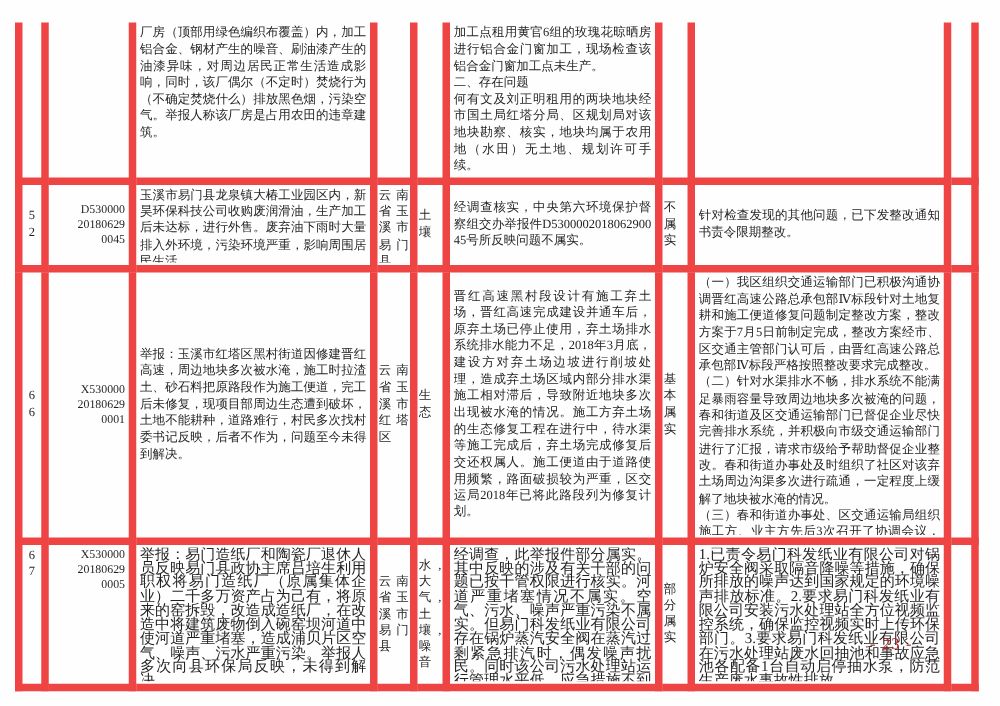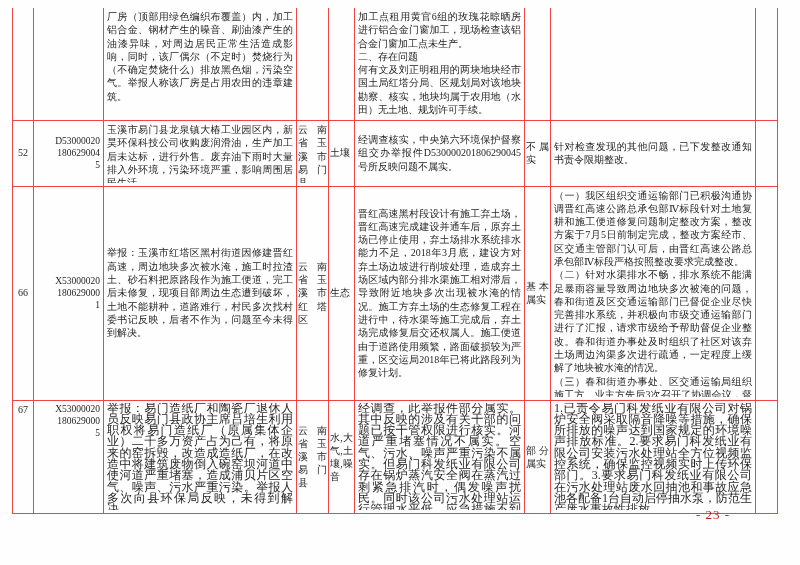--- a/index.html
+++ b/index.html
@@ -3,25 +3,25 @@
 <meta charset="utf-8">
 <style>
   html,body{margin:0;padding:0;}
   body{
     width:800px;height:565px;background:#ffffff;
     font-family:"Liberation Serif","DejaVu Serif",serif;
     color:#1f1f1f;
   }
   .page{position:relative;width:800px;height:565px;background:#fefefe;overflow:hidden;}
   table.report{
-    position:absolute;left:12px;top:8px;width:765px;
+    position:absolute;left:12px;top:18px;width:765px;
     border-collapse:collapse;table-layout:fixed;
   }
   td{
-    border:1px solid #ef4444;
+    border:6px solid #ef4444;
     padding:2px 3px;
     font-size:10px;line-height:13.3px;
     vertical-align:middle;
     overflow:hidden;
     word-break:break-all;
   }
   tr.carry td{border-top:0;vertical-align:top;}
   .cb{white-space:pre-line;text-align:justify;}
   .num{text-align:center;}
   .caseid{font-size:9.5px;line-height:12px;word-break:break-all;text-align:right;margin-left:18px;}

